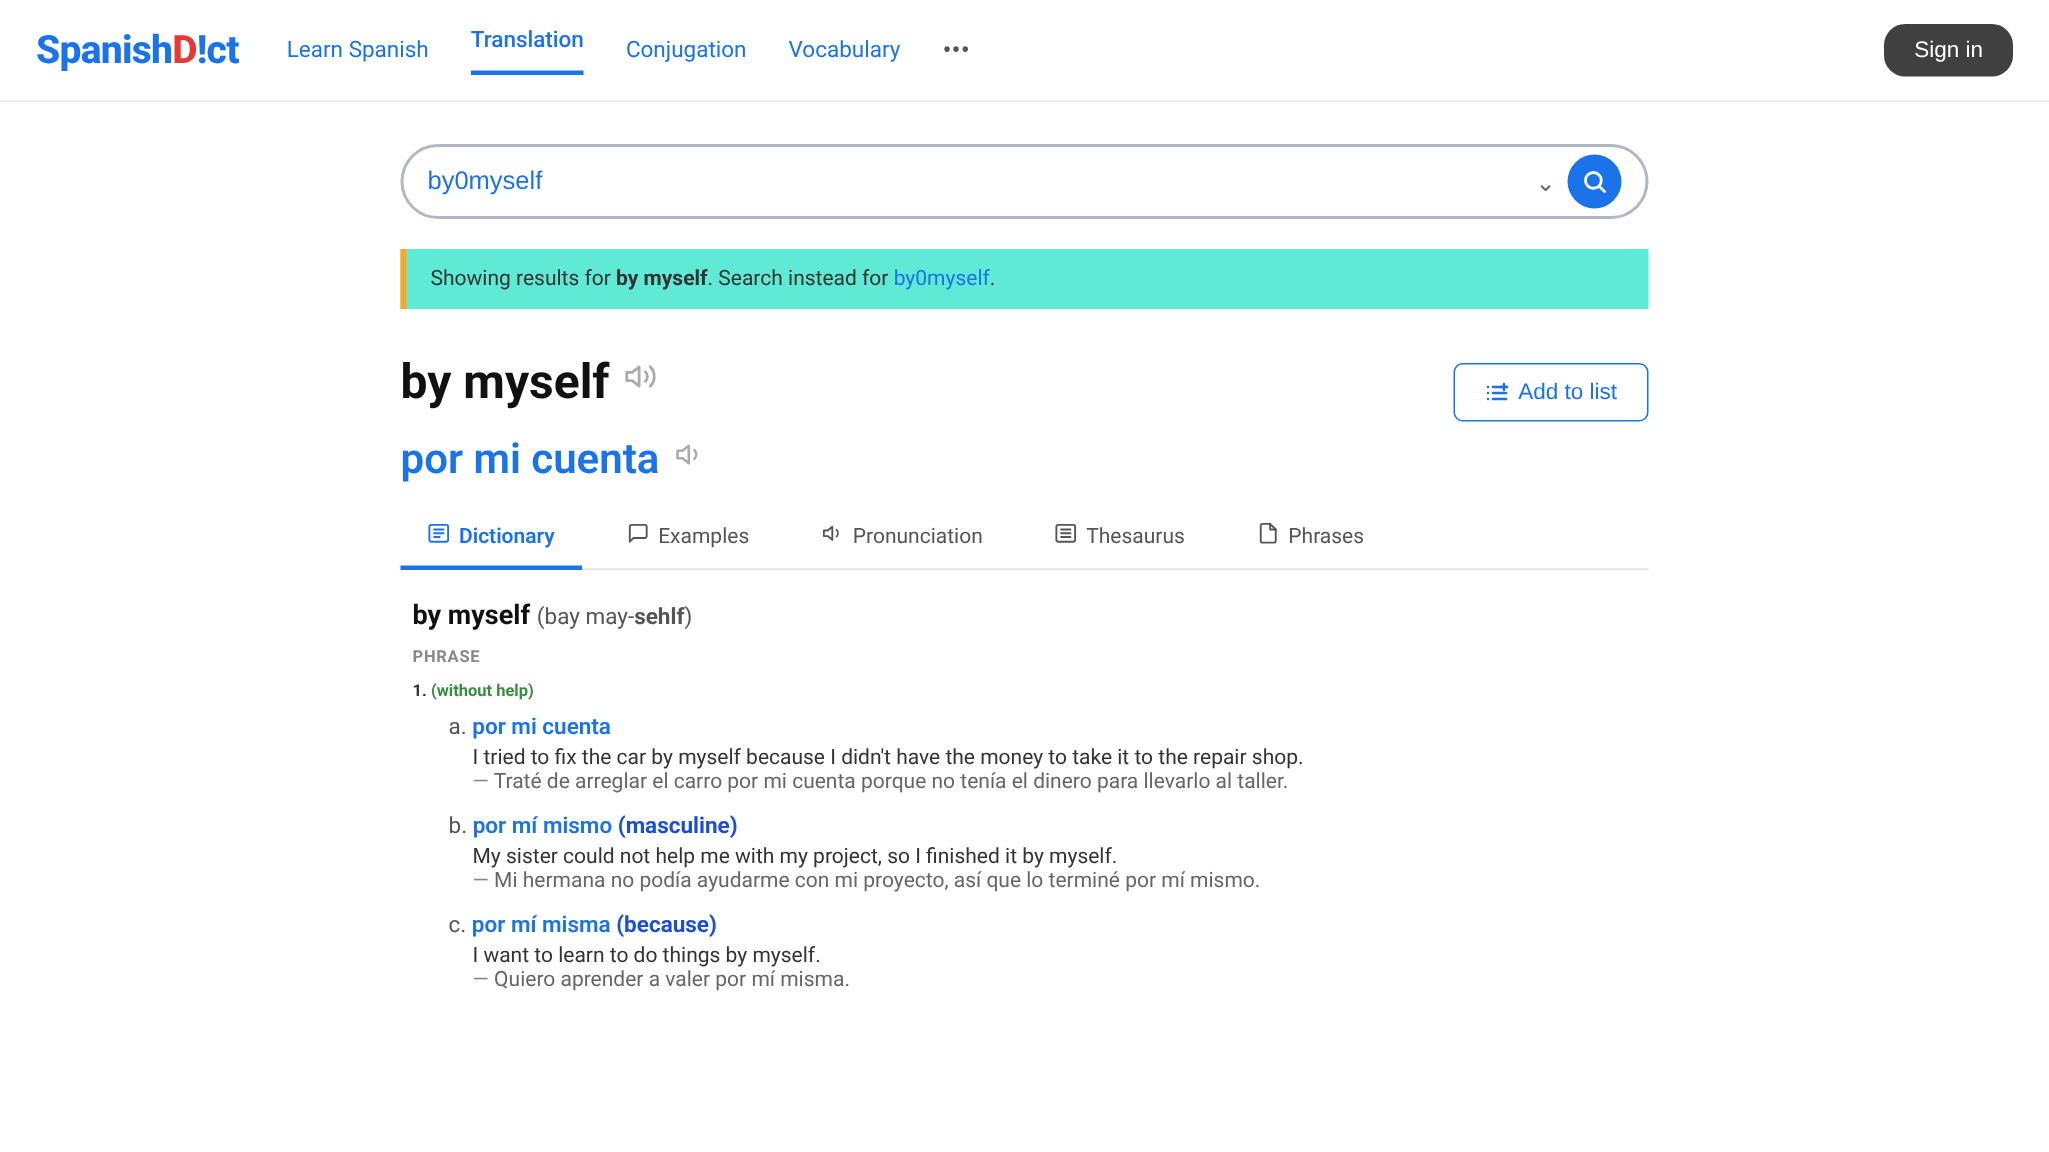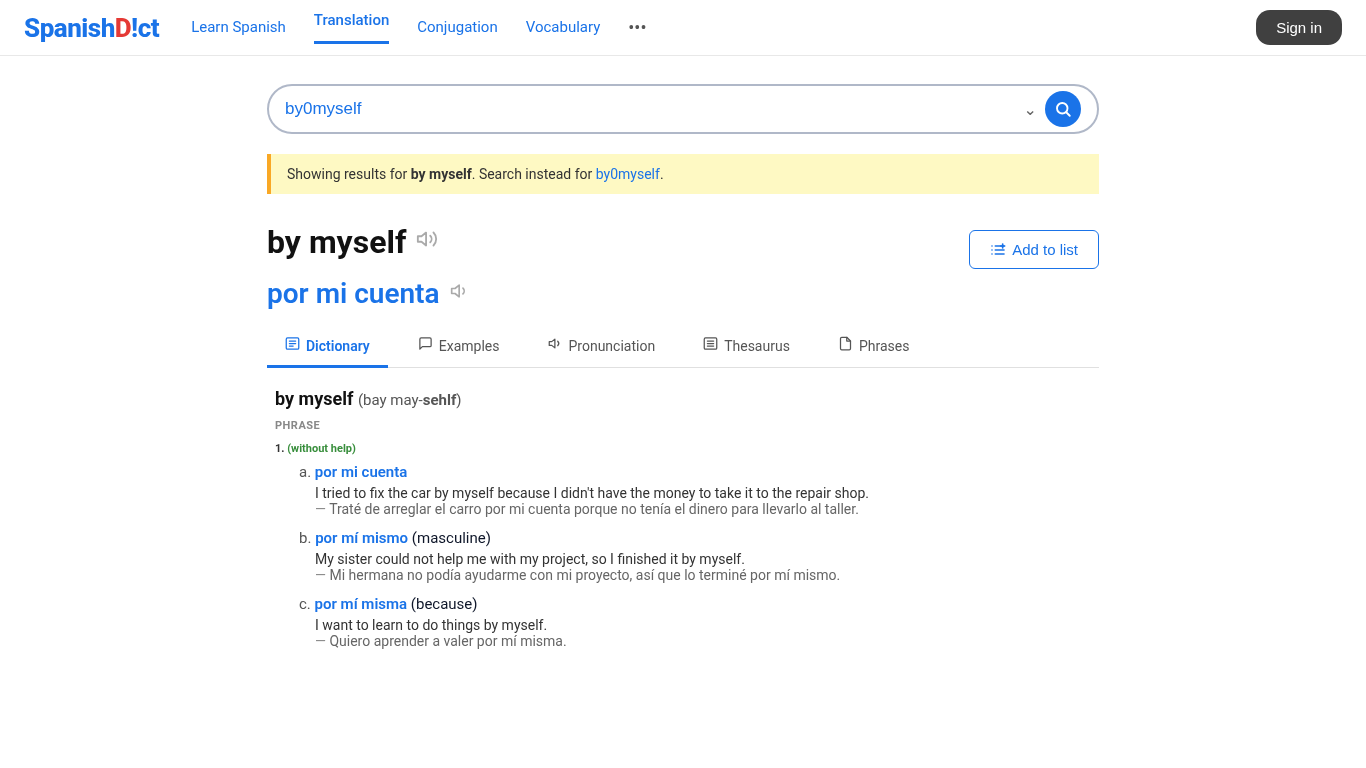--- a/index.html
+++ b/index.html
@@ -3,21 +3,21 @@
   <meta charset="utf-8">
   <style>
     * { margin: 0; padding: 0; box-sizing: border-box; }
     body { font-family: -apple-system, BlinkMacSystemFont, 'Segoe UI', Roboto, sans-serif; background: #fff; color: #333; font-size: 15px; }
 
     
     .header {
       display: flex;
       align-items: center;
       padding: 0 24px;
-      height: 56px;
+      height: 68px;
       border-bottom: 1px solid #e8e8e8;
       gap: 32px;
     }
     .logo {
       font-size: 26px;
       font-weight: 800;
       color: #1a73e8;
       letter-spacing: -0.5px;
       text-decoration: none;
     }
@@ -81,21 +81,21 @@
       display: flex;
       align-items: center;
       justify-content: center;
       cursor: pointer;
       color: #fff;
       font-size: 18px;
     }
 
     
     .suggestion-box {
-      background: #fef9c3;
+      background: #5eead4;
       border-left: 4px solid #f9a825;
       padding: 12px 16px;
       margin-bottom: 20px;
       font-size: 14px;
       color: #333;
     }
     .suggestion-box .link { color: #1a73e8; cursor: pointer; text-decoration: none; }
     .suggestion-box strong { font-weight: 700; }
 
     
@@ -187,21 +187,21 @@
     }
     .definition-number {
       font-size: 11px;
       margin-bottom: 8px;
       font-weight: bold;
     }
     .def-context { color: #388e3c; }
     .sub-def { margin-left: 24px; margin-bottom: 12px; }
     .sub-label { font-size: 15px; color: #555; margin-bottom: 4px; }
     .sub-translation { color: #1a73e8; font-weight: 600; text-decoration: none; }
-    .sub-qualifier { color: #0f172a; font-weight: 400; margin-top: 32px; }
+    .sub-qualifier { color: #1d4ed8; font-weight: 700; margin-top: 32px; }
     .example-block { margin-left: 16px; margin-bottom: 10px; }
     .example-en { font-size: 14px; color: #333; }
     .example-es { font-size: 14px; color: #666; }
     .em-dash { color: #888; }
   </style>
 </head>
 <body>
 
 <header class="header">
   <a class="logo">

